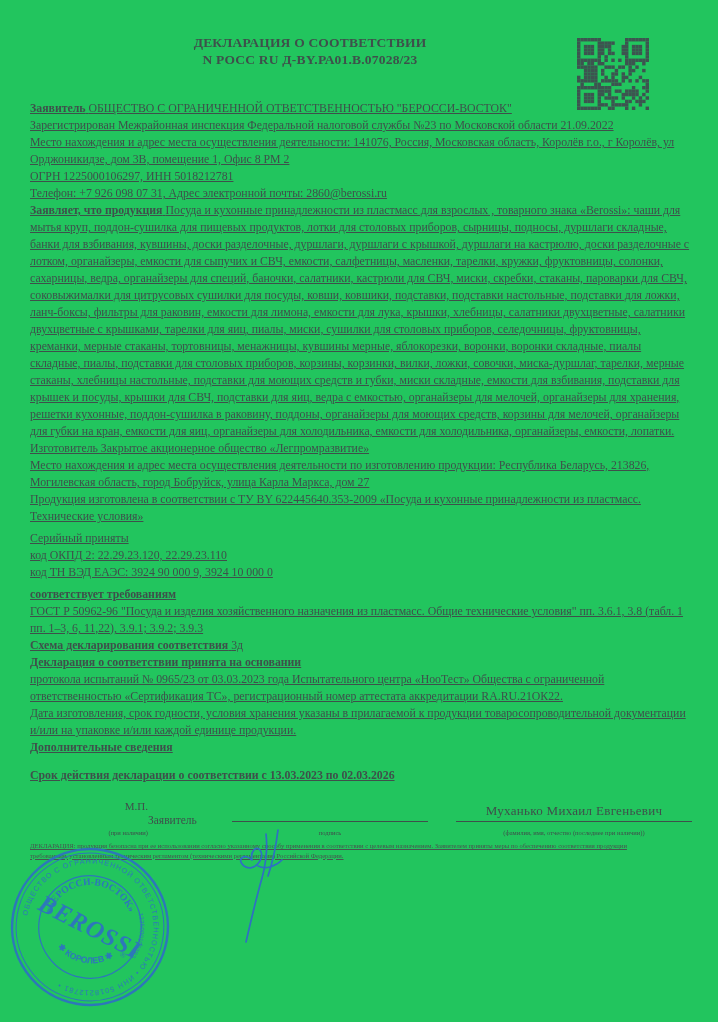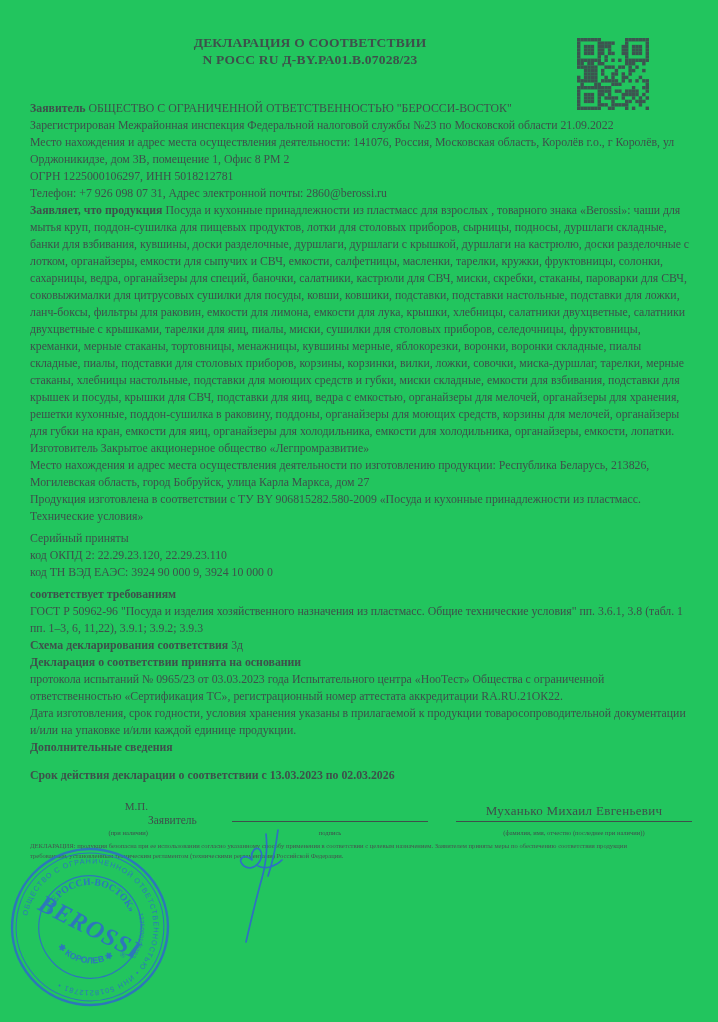--- a/index.html
+++ b/index.html
@@ -19,21 +19,21 @@
   }
   .qr{
     position:absolute;top:38px;left:577px;width:72px;height:72px;
   }
   
   .body{
     position:absolute;top:100px;left:30px;width:662px;
     font-size:11.8px;line-height:17px;
     text-align:left;
   }
-  .body p{margin:0;}
+  .body p{margin:0;text-decoration:underline;}
   .body p.gap-s{margin-top:5px;}
   b.lead::after{content:" ";}
   .validity{font-weight:bold;margin-top:11px !important;}
   
   .sig-row{
     display:flex;align-items:flex-end;margin-top:14px;
     font-size:11.5px;
   }
   .mp-col{width:118px;position:relative;text-align:right;}
   .mp{font-size:11px;}
@@ -326,21 +326,21 @@
     <p><b class="lead">Заявитель</b><span>ОБЩЕСТВО С ОГРАНИЧЕННОЙ ОТВЕТСТВЕННОСТЬЮ "БЕРОССИ-ВОСТОК"</span></p>
     <p>Зарегистрирован Межрайонная инспекция Федеральной налоговой службы №23 по Московской области 21.09.2022</p>
     <p>Место нахождения и адрес места осуществления деятельности: 141076, Россия, Московская область, Королёв г.о., г Королёв, ул Орджоникидзе, дом 3В, помещение 1, Офис 8 РМ 2</p>
     <p>ОГРН 1225000106297, ИНН 5018212781</p>
     <p>Телефон: +7 926 098 07 31, Адрес электронной почты: 2860@berossi.ru</p>
 
     <p><b class="lead">Заявляет, что продукция</b><span>Посуда и кухонные принадлежности из пластмасс для взрослых , товарного знака «Berossi»: чаши для мытья круп, поддон-сушилка для пищевых продуктов, лотки для столовых приборов, сырницы, подносы, дуршлаги складные, банки для взбивания, кувшины, доски разделочные, дуршлаги, дуршлаги с крышкой, дуршлаги на кастрюлю, доски разделочные  с лотком, органайзеры, емкости для сыпучих и СВЧ, емкости, салфетницы, масленки, тарелки, кружки, фруктовницы, солонки, сахарницы, ведра, органайзеры для специй, баночки, салатники, кастрюли для СВЧ, миски, скребки, стаканы, пароварки для СВЧ, соковыжималки для цитрусовых сушилки для посуды, ковши, ковшики, подставки, подставки настольные, подставки для ложки, ланч-боксы, фильтры для раковин, емкости для лимона, емкости для лука, крышки, хлебницы, салатники двухцветные, салатники двухцветные с крышками, тарелки для яиц, пиалы, миски, сушилки для столовых приборов, селедочницы, фруктовницы, креманки, мерные стаканы, тортовницы, менажницы, кувшины мерные, яблокорезки, воронки, воронки складные, пиалы складные, пиалы, подставки для столовых приборов, корзины, корзинки, вилки, ложки, совочки, миска-дуршлаг, тарелки, мерные стаканы, хлебницы настольные, подставки для моющих средств и губки, миски складные, емкости для взбивания, подставки для крышек и посуды, крышки для СВЧ, подставки для яиц, ведра с емкостью, органайзеры для мелочей, органайзеры для хранения, решетки кухонные, поддон-сушилка в раковину, поддоны, органайзеры для моющих средств, корзины для мелочей, органайзеры для губки на кран, емкости для яиц, органайзеры для холодильника, емкости для холодильника, органайзеры, емкости, лопатки.</span></p>
 
     <p>Изготовитель Закрытое акционерное общество «Легпромразвитие»</p>
     <p>Место нахождения и адрес места осуществления деятельности по изготовлению продукции: Республика Беларусь, 213826, Могилевская область, город Бобруйск, улица Карла Маркса, дом 27</p>
-    <p>Продукция изготовлена в соответствии с ТУ BY 906815282.580-2009 «Посуда и кухонные принадлежности из пластмасс. Технические условия»</p>
+    <p>Продукция изготовлена в соответствии с ТУ BY 622445640.353-2009 «Посуда и кухонные принадлежности из пластмасс. Технические условия»</p>
 
     <p class="gap-s">Серийный приняты</p>
     <p>код ОКПД 2: 22.29.23.120, 22.29.23.110</p>
     <p>код ТН ВЭД ЕАЭС: 3924 90 000 9, 3924 10 000 0</p>
 
     <p class="gap-s"><b>соответствует требованиям</b></p>
     <p>ГОСТ Р 50962-96 "Посуда и изделия хозяйственного назначения из пластмасс. Общие технические условия" пп. 3.6.1, 3.8 (табл. 1 пп. 1–3, 6, 11,22), 3.9.1; 3.9.2; 3.9.3</p>
     <p><b class="lead">Схема декларирования соответствия</b><span>3д</span></p>
     <p><b>Декларация о соответствии принята на основании</b></p>
     <p>протокола испытаний № 0965/23 от 03.03.2023 года Испытательного центра «НооТест» Общества с ограниченной ответственностью «Сертификация ТС», регистрационный номер аттестата аккредитации RA.RU.21ОК22.</p>

